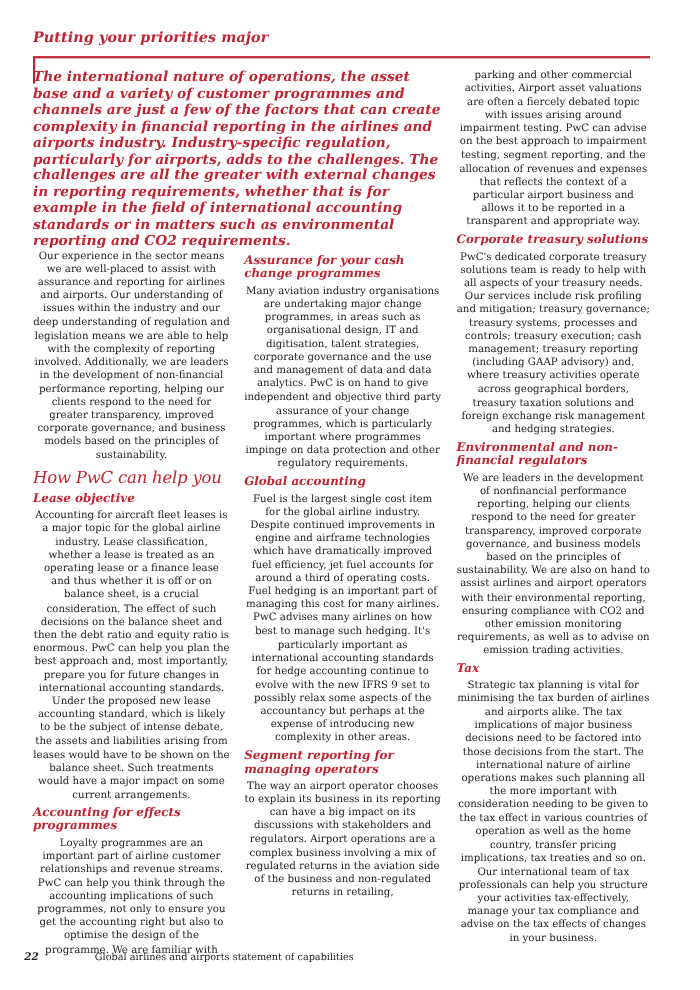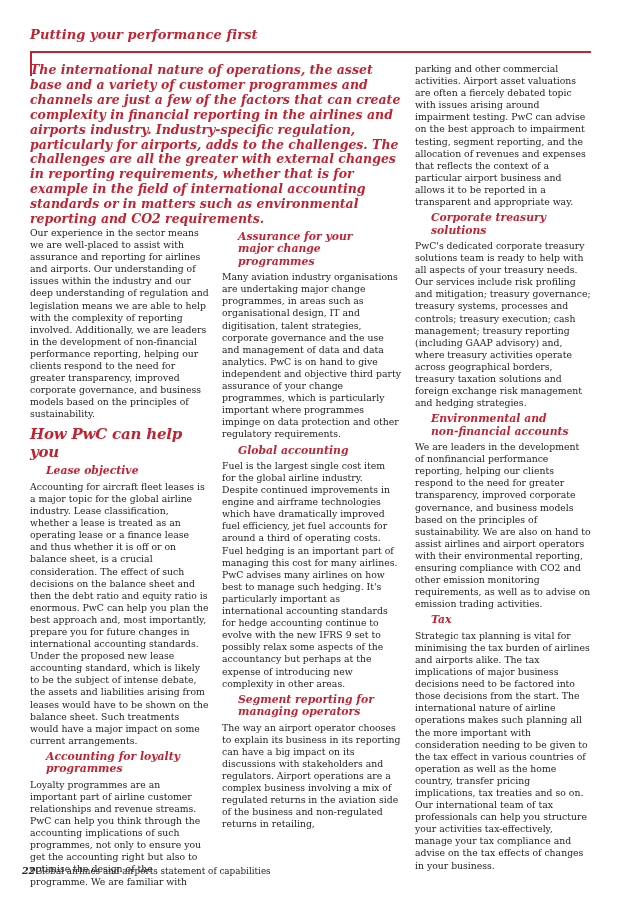--- a/index.html
+++ b/index.html
@@ -17,76 +17,76 @@
            font-size:30px; line-height:1.02; font-weight:bold; font-style:italic; letter-spacing:-0.4px; }
 
   .main { display:flex; gap:14px; margin-top:10px; }
   .left { width:371px; }
   .intro { color:var(--red); font-weight:bold; font-style:italic;
            font-size:12.5px; line-height:14.9px; margin-bottom:0; }
   .cols2 { display:flex; gap:13px; }
   .col { width:179px; }
   .col3 { width:176px; }
 
-  p.body { font-size:9.3px; line-height:12.1px; margin-bottom:4px; text-align:left; }
-  .section-heading { color:var(--red); font-size:15px; font-weight:bold; font-style:italic;
+  p.body { font-size:9.3px; line-height:12.1px; margin-bottom:4px; text-align:center; }
+  .section-heading { color:var(--red); font-size:15px; font-weight:normal; font-style:italic;
                      margin:5px 0 2px; letter-spacing:-0.2px; }
   .sub { color:var(--red); font-size:10.8px; line-height:12.4px; font-weight:bold; font-style:italic;
-         margin:4px 16px 3px; }
+         margin:4px 0 3px; }
 
-  .footer { position:absolute; left:22px; bottom:24px; display:flex; align-items:baseline; }
+  .footer { position:absolute; left:22px; bottom:24px; display:flex; align-items:baseline; gap:15px; }
   .footer .num { font-weight:bold; font-style:italic; font-size:9.5px; color:var(--ink); }
-  .footer .txt { font-size:8.8px; color:var(--ink); }
+  .footer .txt { font-size:8.8px; color:var(--ink);margin-left:36px; }
 </style>
 </head>
 <body>
 
 <div class="page">
   <div class="content">
 
-    <div class="eyebrow">Putting your performance first</div>
+    <div class="eyebrow">Putting your priorities major</div>
 
     <div class="rule">
       <span class="tick"></span>
     </div>
 
 
     <div class="main">
 
       <div class="left">
         <p class="intro">The international nature of operations, the asset base and a variety of customer programmes and channels are just a few of the factors that can create complexity in financial reporting in the airlines and airports industry. Industry-specific regulation, particularly for airports, adds to the challenges. The challenges are all the greater with external changes in reporting requirements, whether that is for example in the field of international accounting standards or in matters such as environmental reporting and CO2 requirements.</p>
 
         <div class="cols2">
 
           <div class="col">
             <p class="body">Our experience in the sector means we are well-placed to assist with assurance and reporting for airlines and airports. Our understanding of issues within the industry and our deep understanding of regulation and legislation means we are able to help with the complexity of reporting involved. Additionally, we are leaders in the development of non-financial performance reporting, helping our clients respond to the need for greater transparency, improved corporate governance, and business models based on the principles of sustainability.</p>
             <div class="section-heading">How PwC can help you</div>
             <div class="sub">Lease objective</div>
             <p class="body">Accounting for aircraft fleet leases is a major topic for the global airline industry. Lease classification, whether a lease is treated as an operating lease or a finance lease and thus whether it is off or on balance sheet, is a crucial consideration. The effect of such decisions on the balance sheet and then the debt ratio and equity ratio is enormous. PwC can help you plan the best approach and, most importantly, prepare you for future changes in international accounting standards. Under the proposed new lease accounting standard, which is likely to be the subject of intense debate, the assets and liabilities arising from leases would have to be shown on the balance sheet. Such treatments would have a major impact on some current arrangements.</p>
-            <div class="sub">Accounting for loyalty programmes</div>
+            <div class="sub">Accounting for effects programmes</div>
             <p class="body">Loyalty programmes are an important part of airline customer relationships and revenue streams. PwC can help you think through the accounting implications of such programmes, not only to ensure you get the accounting right but also to optimise the design of the programme. We are familiar with</p>
           </div>
 
           <div class="col">
-            <div class="sub">Assurance for your major change programmes</div>
+            <div class="sub">Assurance for your cash change programmes</div>
             <p class="body">Many aviation industry organisations are undertaking major change programmes, in areas such as organisational design, IT and digitisation, talent strategies, corporate governance and the use and management of data and data analytics. PwC is on hand to give independent and objective third party assurance of your change programmes, which is particularly important where programmes impinge on data protection and other regulatory requirements.</p>
             <div class="sub">Global accounting</div>
             <p class="body">Fuel is the largest single cost item for the global airline industry. Despite continued improvements in engine and airframe technologies which have dramatically improved fuel efficiency, jet fuel accounts for around a third of operating costs. Fuel hedging is an important part of managing this cost for many airlines. PwC advises many airlines on how best to manage such hedging. It's particularly important as international accounting standards for hedge accounting continue to evolve with the new IFRS 9 set to possibly relax some aspects of the accountancy but perhaps at the expense of introducing new complexity in other areas.</p>
             <div class="sub">Segment reporting for managing operators</div>
             <p class="body">The way an airport operator chooses to explain its business in its reporting can have a big impact on its discussions with stakeholders and regulators. Airport operations are a complex business involving a mix of regulated returns in the aviation side of the business and non-regulated returns in retailing,</p>
           </div>
 
         </div>
       </div>
 
       <div class="col3">
         <p class="body">parking and other commercial activities. Airport asset valuations are often a fiercely debated topic with issues arising around impairment testing. PwC can advise on the best approach to impairment testing, segment reporting, and the allocation of revenues and expenses that reflects the context of a particular airport business and allows it to be reported in a transparent and appropriate way.</p>
         <div class="sub">Corporate treasury solutions</div>
         <p class="body">PwC's dedicated corporate treasury solutions team is ready to help with all aspects of your treasury needs. Our services include risk profiling and mitigation; treasury governance; treasury systems, processes and controls; treasury execution; cash management; treasury reporting (including GAAP advisory) and, where treasury activities operate across geographical borders, treasury taxation solutions and foreign exchange risk management and hedging strategies.</p>
-        <div class="sub">Environmental and non-financial accounts</div>
+        <div class="sub">Environmental and non-financial regulators</div>
         <p class="body">We are leaders in the development of nonfinancial performance reporting, helping our clients respond to the need for greater transparency, improved corporate governance, and business models based on the principles of sustainability. We are also on hand to assist airlines and airport operators with their environmental reporting, ensuring compliance with CO2 and other emission monitoring requirements, as well as to advise on emission trading activities.</p>
         <div class="sub">Tax</div>
         <p class="body">Strategic tax planning is vital for minimising the tax burden of airlines and airports alike. The tax implications of major business decisions need to be factored into those decisions from the start. The international nature of airline operations makes such planning all the more important with consideration needing to be given to the tax effect in various countries of operation as well as the home country, transfer pricing implications, tax treaties and so on. Our international team of tax professionals can help you structure your activities tax-effectively, manage your tax compliance and advise on the tax effects of changes in your business.</p>
       </div>
 
     </div>
   </div>
 
   <div class="footer">
     <span class="num">22</span>

